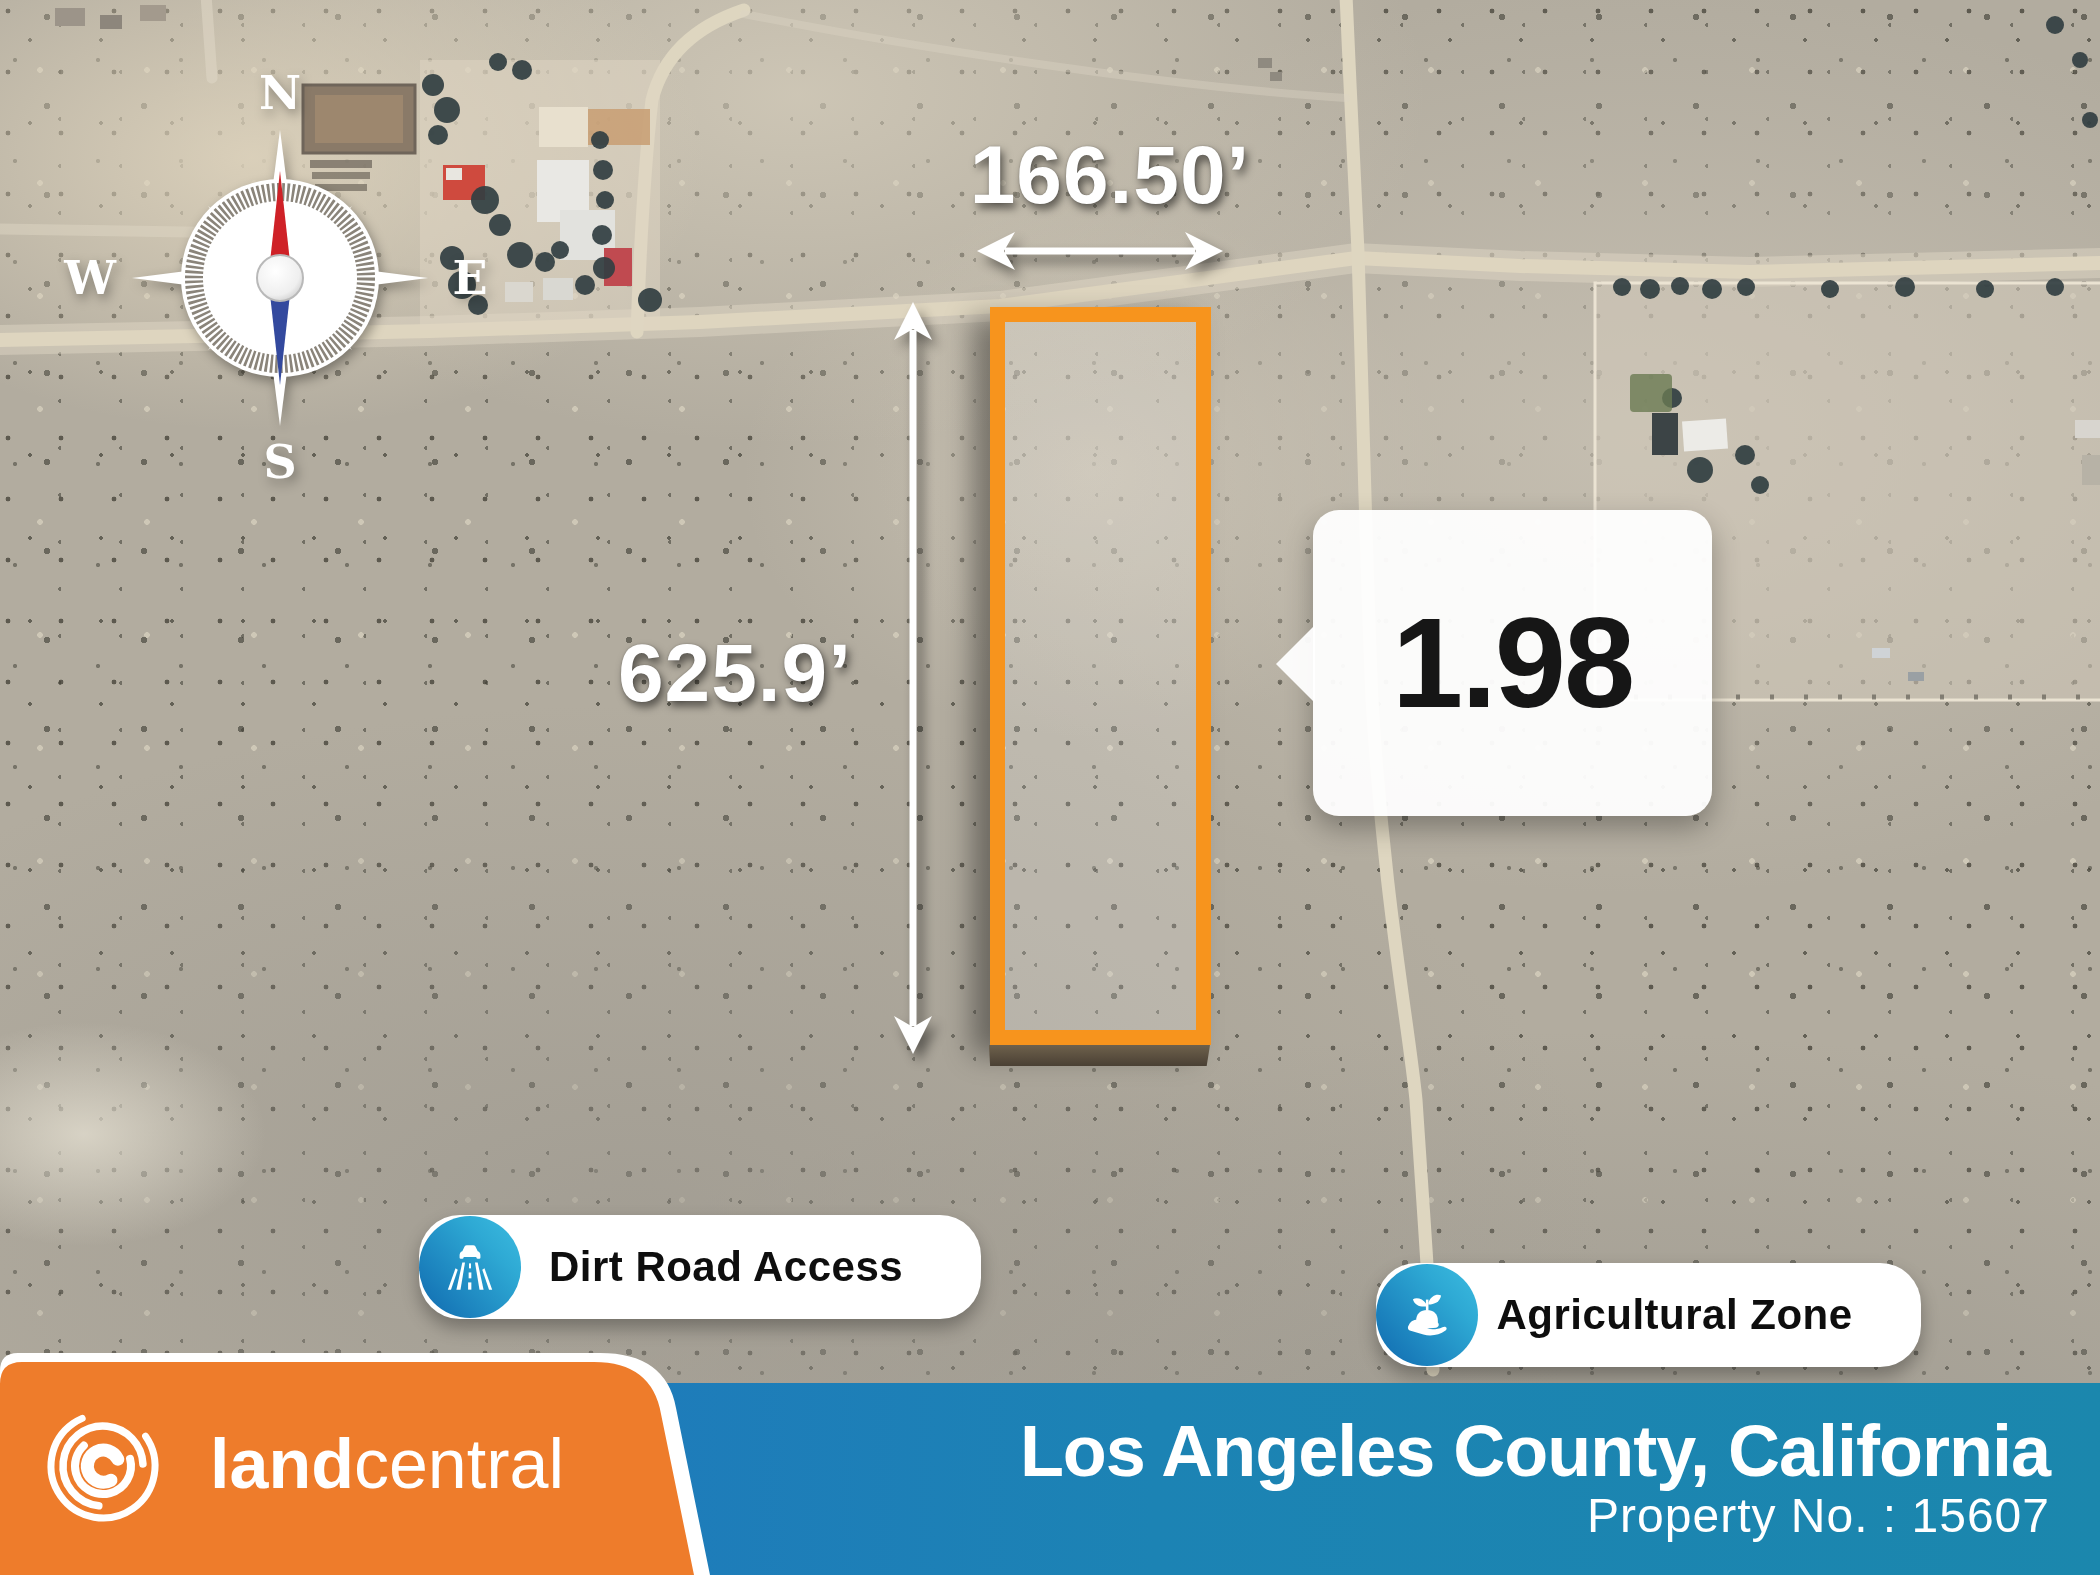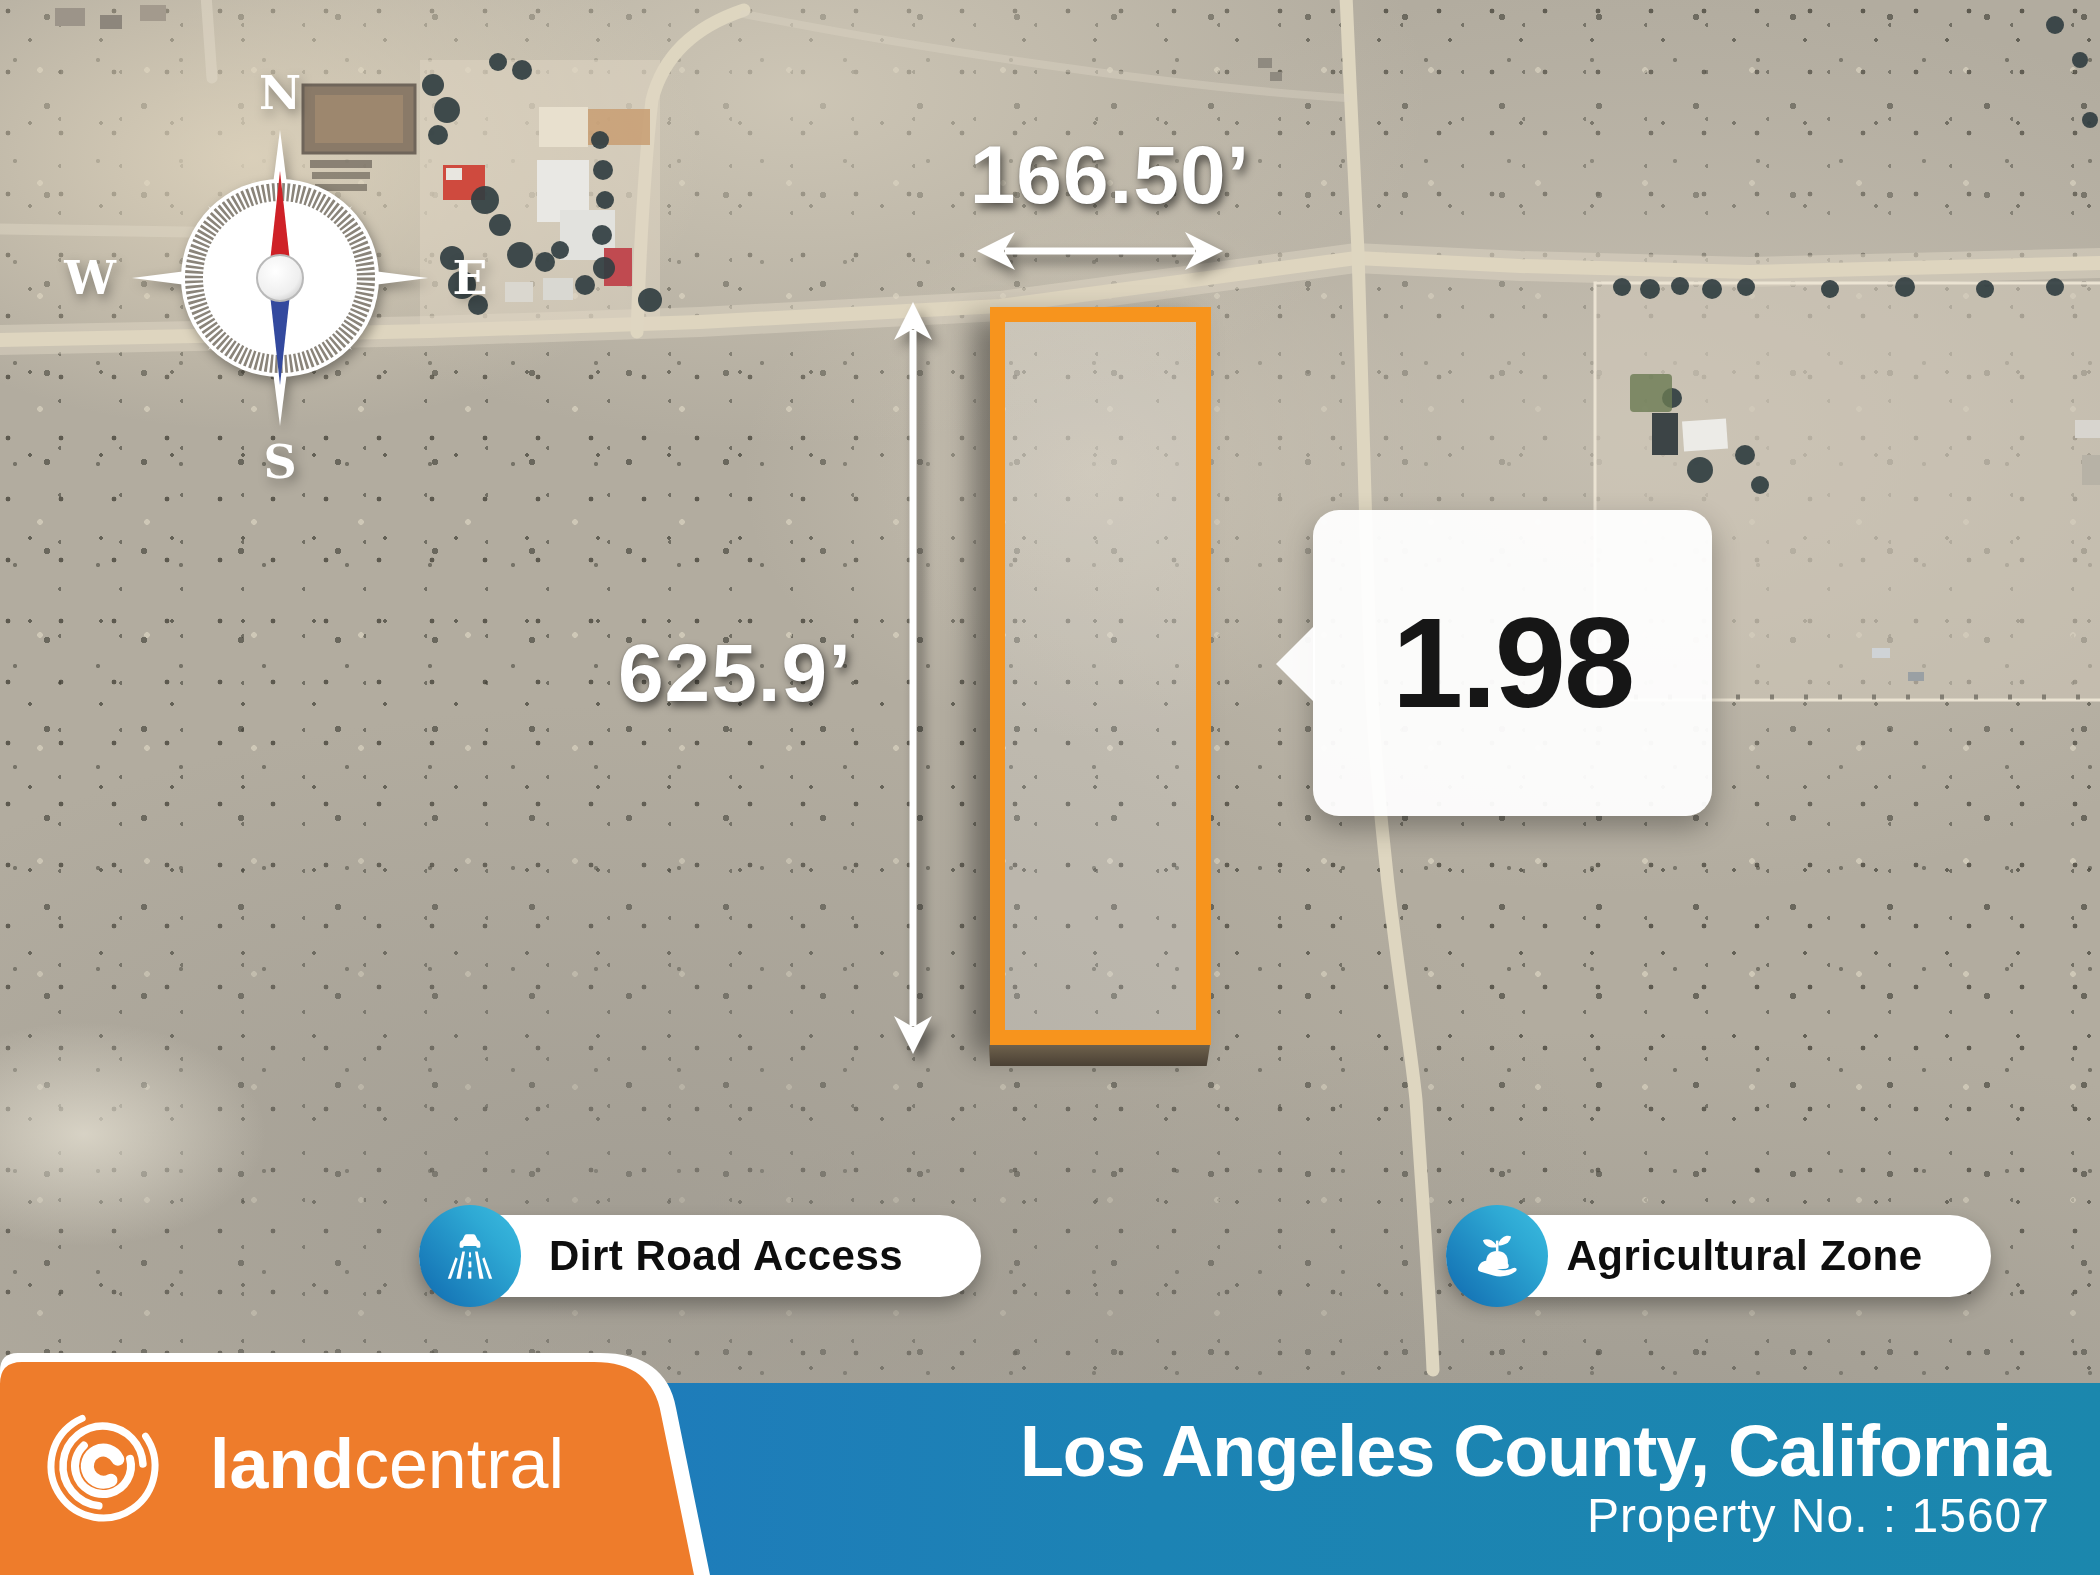--- a/index.html
+++ b/index.html
@@ -47,25 +47,25 @@
            background:rgba(255,255,255,.94);border-radius:26px;
            box-shadow:0 12px 28px rgba(0,0,0,.3);
            display:flex;flex-direction:column;align-items:center;justify-content:center;}
   .callout::before{content:"";position:absolute;left:-37px;top:115px;width:0;height:0;
            border-top:39px solid transparent;border-bottom:39px solid transparent;
            border-right:39px solid rgba(255,255,255,.94);}
   .callout .value{font-size:128px;line-height:1;font-weight:800;color:#161616;letter-spacing:-2px;}
   .callout .unit{font-size:108px;line-height:.95;font-weight:800;color:#161616;letter-spacing:-2px;}
 
   
-  .pill{position:absolute;top:1215px;height:82px;background:#fff;border-radius:41px;
+  .pill{position:absolute;top:1215px;height:104px;background:#fff;border-radius:41px;
         box-shadow:0 9px 18px rgba(0,0,0,.3);display:flex;align-items:center;}
   .pill-1{left:419px;width:562px;}
   .pill-2{left:992px;width:427px;}
-  .pill-3{left:1446px;width:545px;}
+  .pill-3{left:1376px;width:545px;margin-top:48px;}
   .pill .badge{position:absolute;left:0;top:50%;transform:translateY(-50%);
         width:102px;height:102px;border-radius:50%;
         background:linear-gradient(48deg,#1370b3 8%,#2ea9d4 70%,#3cbce0 100%);
         display:flex;align-items:center;justify-content:center;}
   .pill .label{flex:1;margin-left:108px;padding-right:56px;text-align:center;
         font-size:42px;font-weight:700;color:#0e0e0e;letter-spacing:.5px;white-space:nowrap;}
 
   
   .footer{position:absolute;left:0;top:1340px;}
   .ft-title{font-weight:700;letter-spacing:-1px;}

